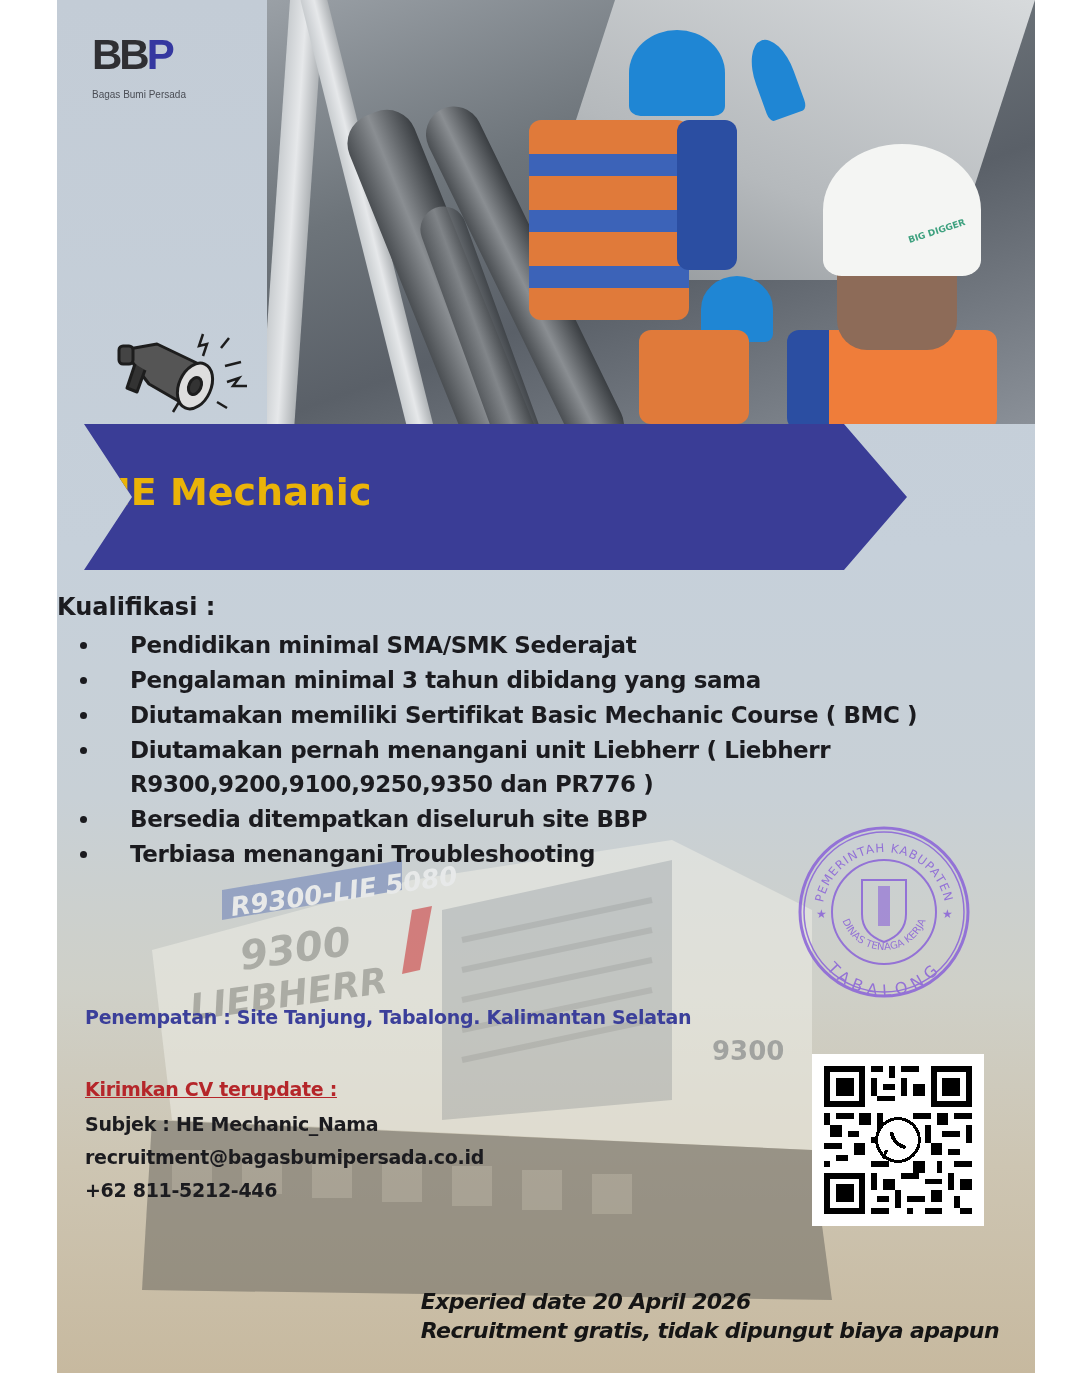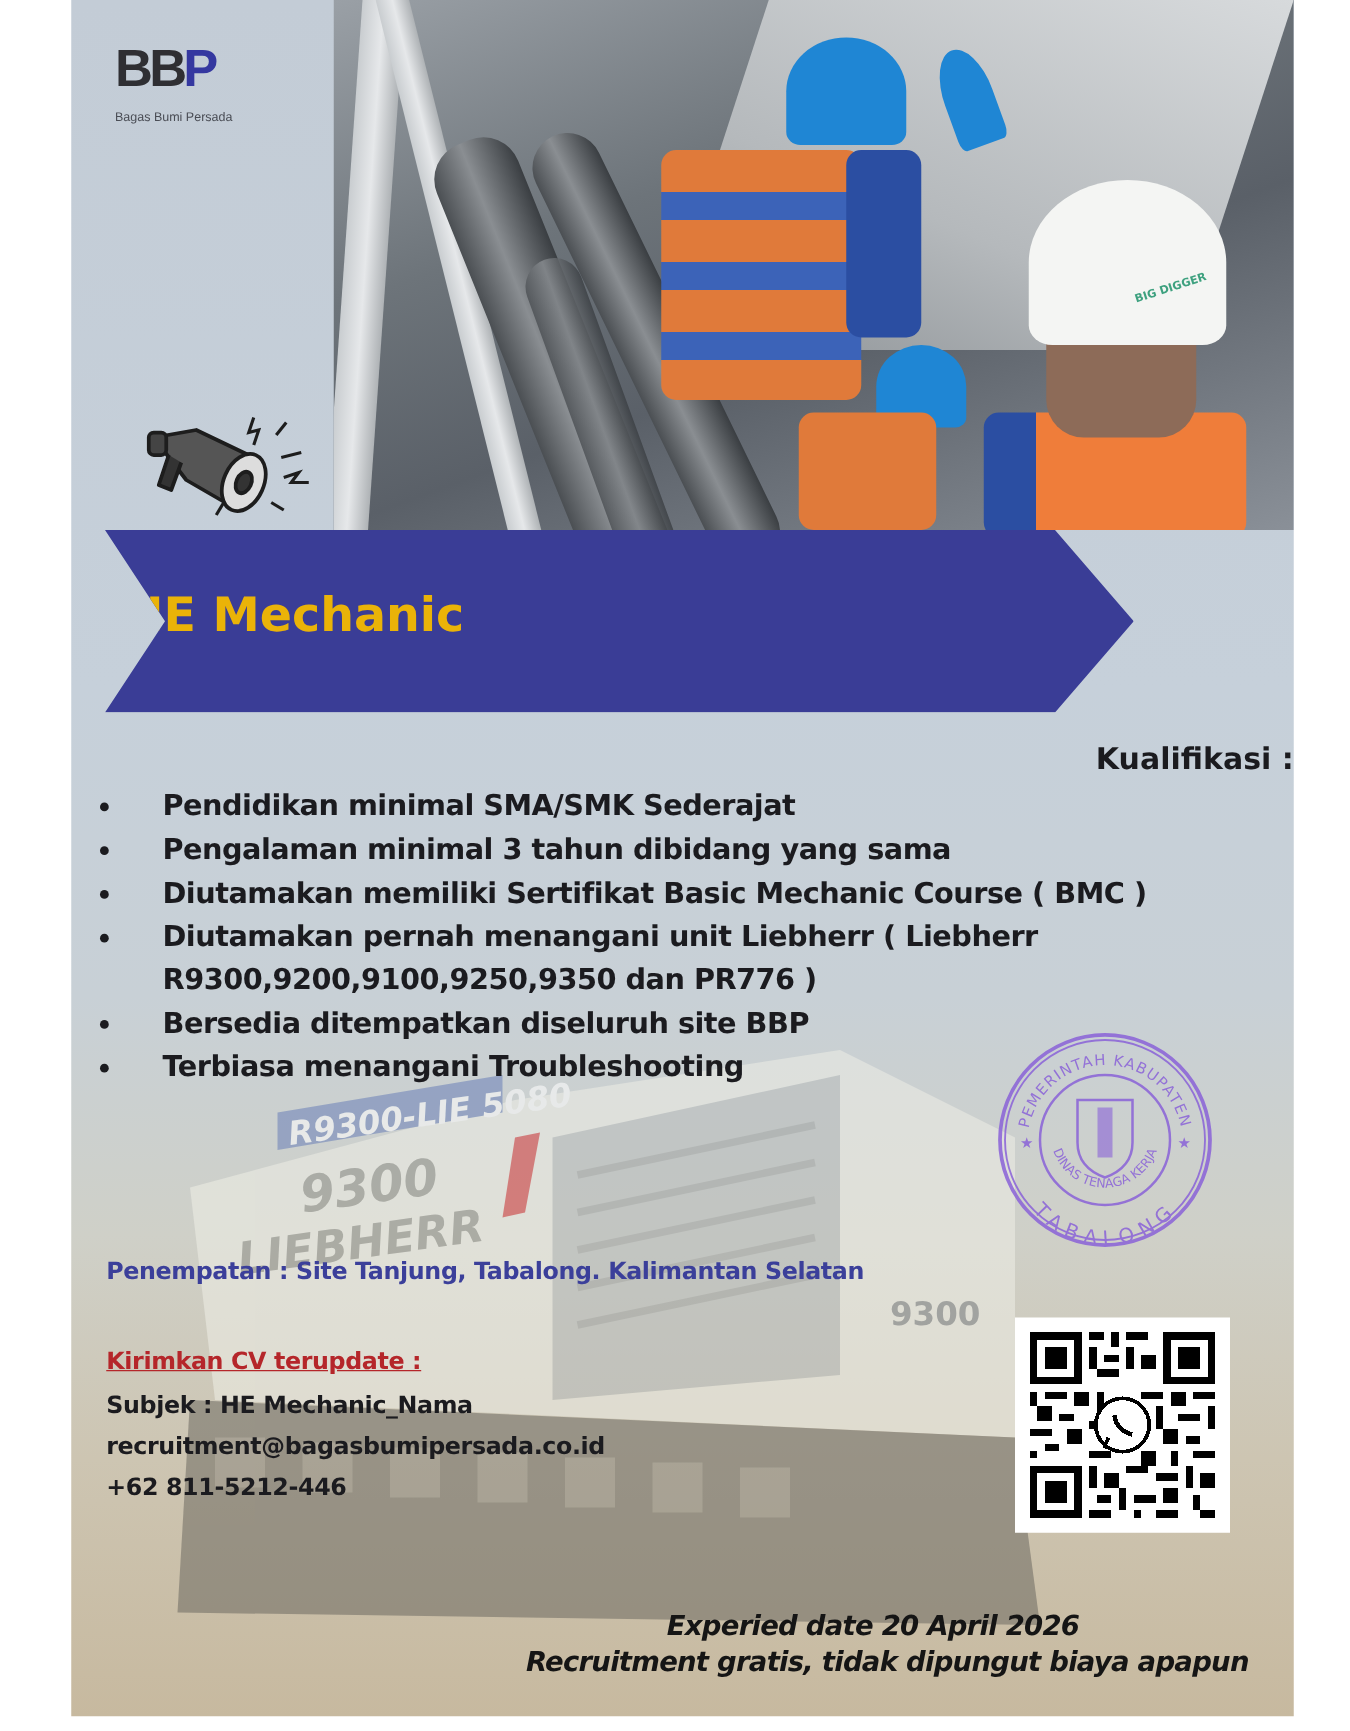--- a/index.html
+++ b/index.html
@@ -42,21 +42,21 @@
     .banner-title {
       position: absolute; left: 15px; right: 0; top: 46px; text-align: left;
       font: bold 38px "DejaVu Sans", sans-serif; color: #eab308; letter-spacing: 0px;
     }
 
     
     .excavator { position: absolute; left: 55px; top: 820px; width: 740px; height: 520px; opacity: 0.55; }
 
     
     .qual-title {
-      position: absolute; left: 0; width: 978px; top: 593px; text-align: right;
+      position: absolute; left: 0; width: 978px; top: 593px; text-align: left;
       font: bold 24px "DejaVu Sans", sans-serif; color: #1b1b1f;
     }
     .qual-list { position: absolute; left: 20px; top: 628px; width: 920px; margin: 0; padding: 0; list-style: none; }
     .qual-list li {
       position: relative; padding-left: 33px; font: bold 23px "DejaVu Sans", sans-serif; color: #1b1b1f;
       line-height: 34px; margin-bottom: 1px; letter-spacing: -0.4px;
     }
     .qual-list li .dot { position: absolute; left: 3px; top: 14px; width: 7px; height: 7px; border-radius: 50%; background: #1b1b1f; }
     .qual-list li .txt { display: block; margin-left: 20px; }
 
@@ -70,21 +70,21 @@
     
     .contact { position: absolute; left: 28px; top: 1078px; }
     .contact .cv { font: bold 19px "DejaVu Sans", sans-serif; color: #b5262a; margin-bottom: 13px; letter-spacing: -0.3px; text-decoration: underline; }
     .contact .line { font: bold 19px "DejaVu Sans", sans-serif; color: #1b1b1f; margin-bottom: 11px; letter-spacing: -0.3px; }
 
     
     .qr { position: absolute; left: 755px; top: 1054px; width: 172px; height: 172px; background: #fff; padding: 0; }
     .qr svg { display: block; }
 
     
-    .footer { position: absolute; right: 36px; top: 1287px; text-align: center; }
+    .footer { position: absolute; right: 36px; top: 1287px; text-align: left; }
     .footer .exp { font: italic bold 22px "DejaVu Sans", sans-serif; color: #151515; letter-spacing: -0.6px; line-height: 29px; padding-right: 23px; }
     .footer .free { font: italic bold 22px "DejaVu Sans", sans-serif; color: #151515; letter-spacing: -0.6px; line-height: 29px; }
   </style>
 </head>
 <body>
 
 <div class="poster">
 
   <div class="photo">
     <div class="panel"></div>

